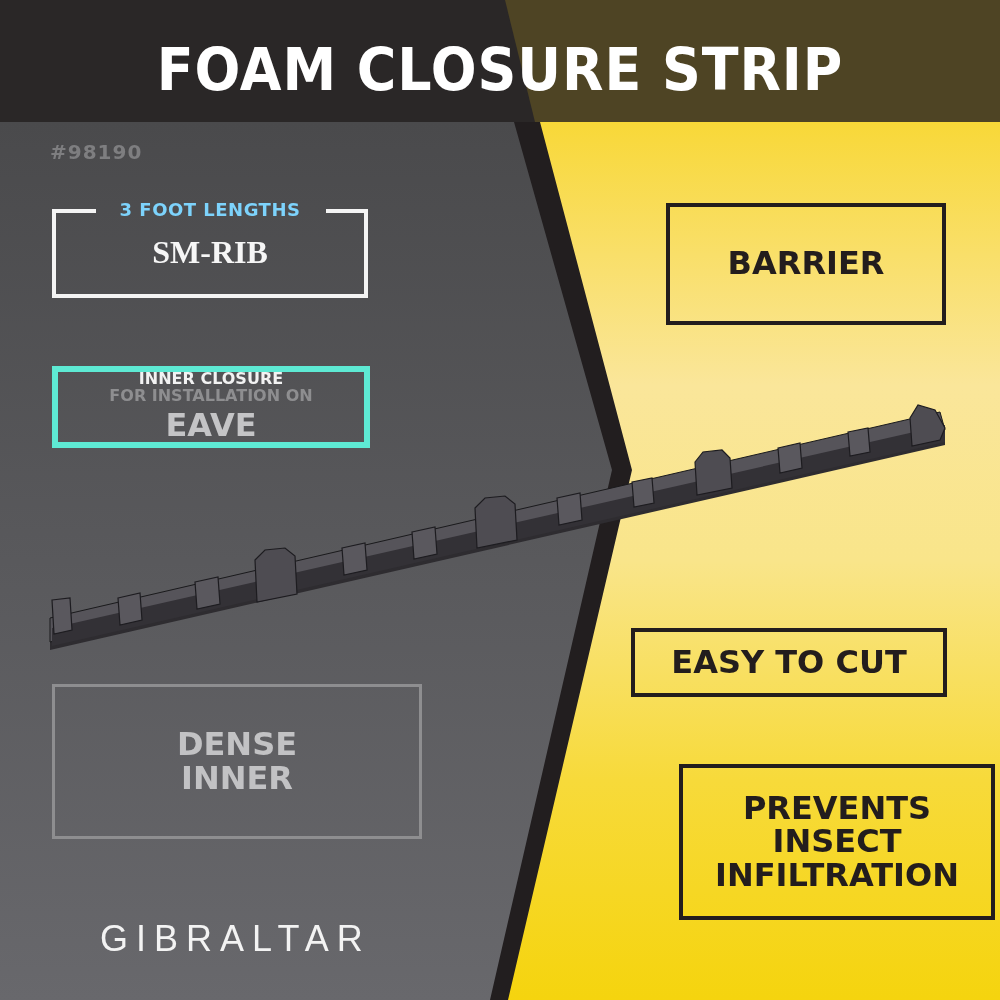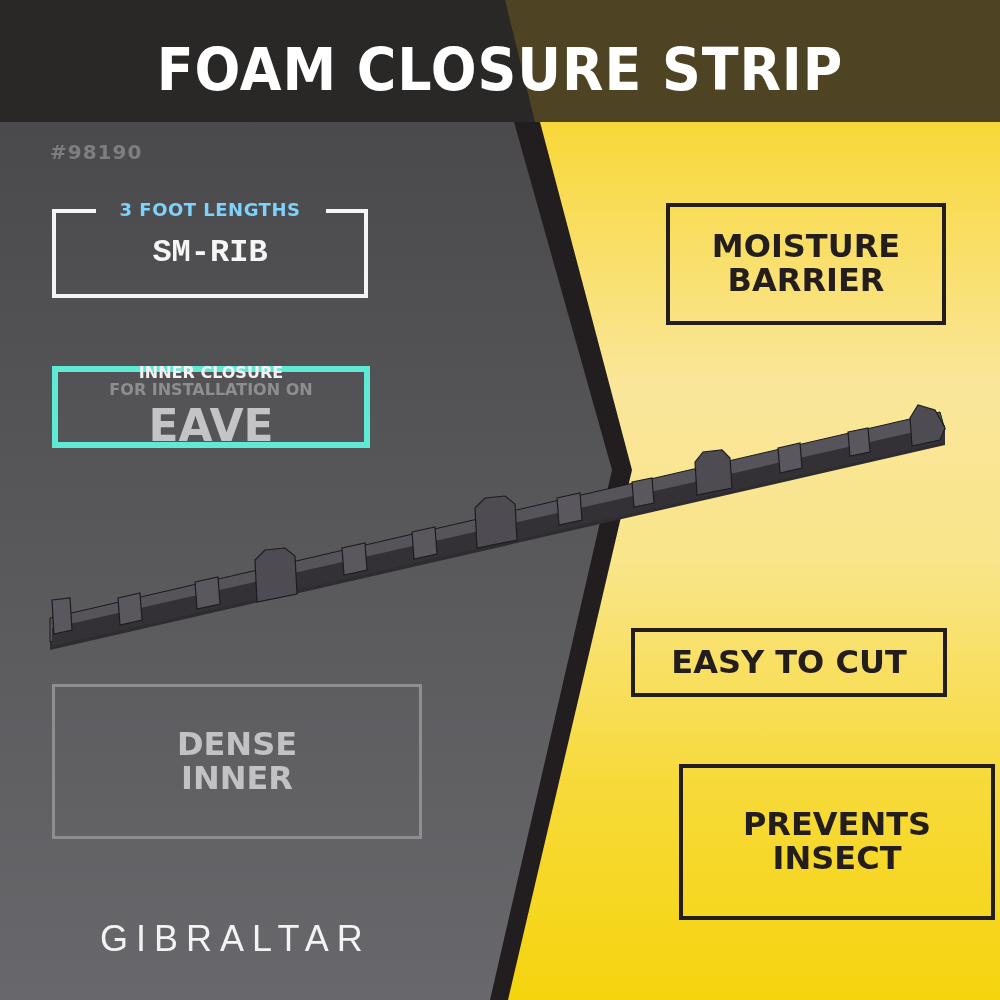--- a/index.html
+++ b/index.html
@@ -34,29 +34,29 @@
     .len-top.l { left: 52px; width: 44px; }
     .len-top.r { left: 326px; width: 42px; }
     .len-label {
       position: absolute; left: 52px; width: 316px; top: 199px; text-align: center;
       color: #7dd3fc; font-weight: bold; font-size: 18px; letter-spacing: 0.5px;
       font-family: "DejaVu Sans", sans-serif;
     }
     .len-value {
       position: absolute; left: 52px; width: 316px; top: 234px; text-align: center;
       color: #f6f6f6; font-weight: bold; font-size: 32px;
-      font-family: Liberation Mono, monospace;
+      font-family: Liberation Serif, serif;
     }
     .inner-box {
       left: 52px; top: 366px; width: 318px; height: 82px;
       border: 6px solid #5eead4;
     }
     .inner-l1 { color: #f2f2f2; font-size: 16px; }
     .inner-l2 { color: #8e8e90; font-size: 16px; }
-    .inner-l3 { color: #c4c4c6; font-size: 44px; margin-top: 4px; }
+    .inner-l3 { color: #c4c4c6; font-size: 32px; margin-top: 4px; }
     .dense-box {
       left: 52px; top: 684px; width: 370px; height: 155px;
       border: 3px solid #8e8e90;
     }
     .dense-box span { color: #c2c2c4; font-size: 32px; display: block; }
     .logo {
       position: absolute; left: 100px; top: 918px;
       color: #f3f3f3; font-size: 36px; letter-spacing: 8px;
       font-family: Liberation Sans, sans-serif; font-weight: normal;
     }
@@ -111,31 +111,31 @@
 </div>
 
 <div class="box dense-box">
   <span>DENSE</span>
   <span>INNER</span>
 </div>
 
 <div class="logo">GIBRALTAR</div>
 
 <div class="box y-box moisture">
-  <span>MOISTURE</span>
   <span>BARRIER</span>
 </div>
 
 <div class="box y-box easy">
   <span>EASY TO CUT</span>
 </div>
 
 <div class="box y-box prevents">
   <span>PREVENTS</span>
   <span>INSECT</span>
+  <span>INFILTRATION</span>
 </div>
 
 <svg class="strip" viewBox="0 0 1000 1000" xmlns="http://www.w3.org/2000/svg">
   <g>
 
     <polygon points="50,640 945,430 945,445 50,650" fill="#2e2c30"></polygon>
     <polygon points="50,618 940,412 945,430 50,642" fill="#56545a" stroke="#1a1a1c" stroke-width="1"></polygon>
 
     <polygon points="52,628 945,425 945,442 52,646" fill="#333136"></polygon>
 

